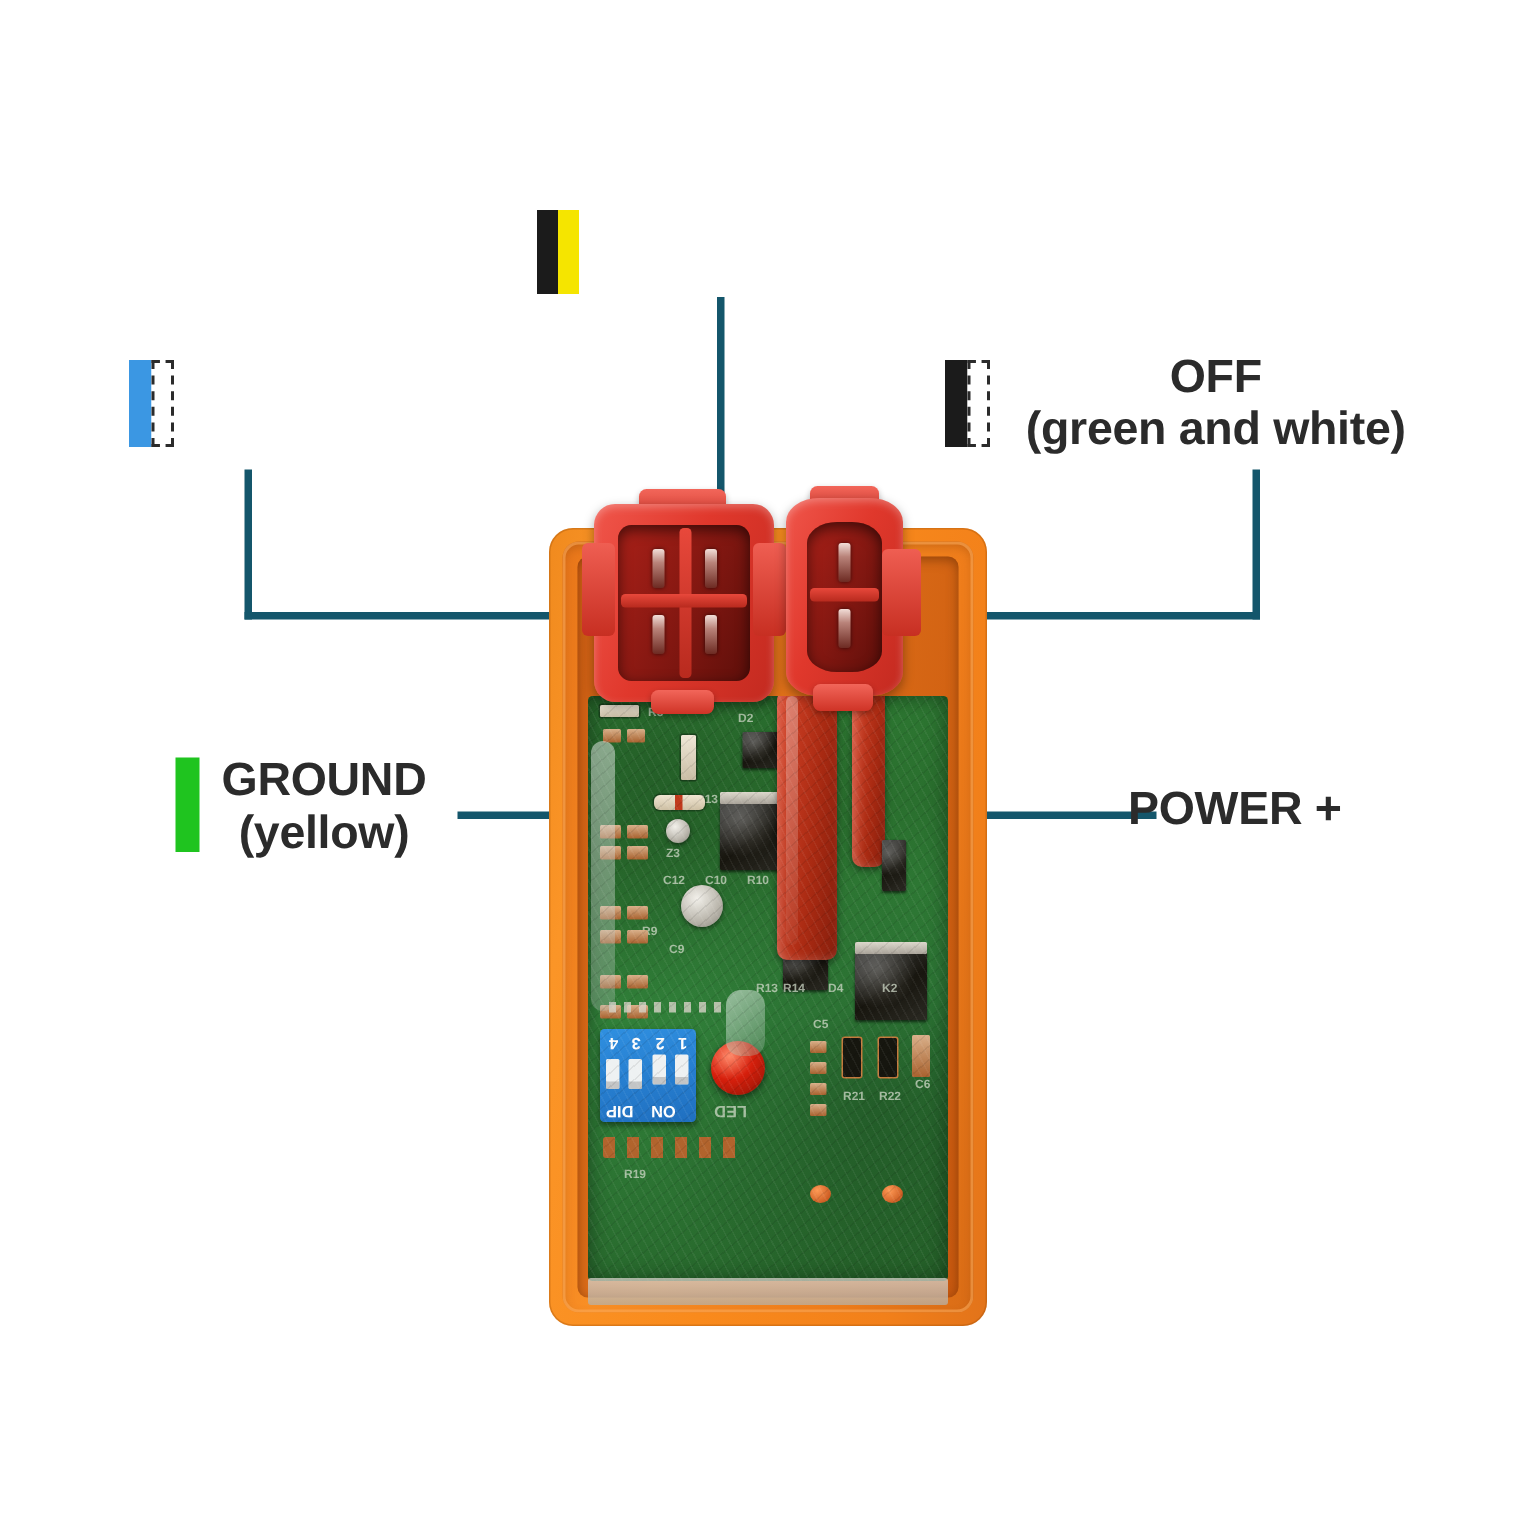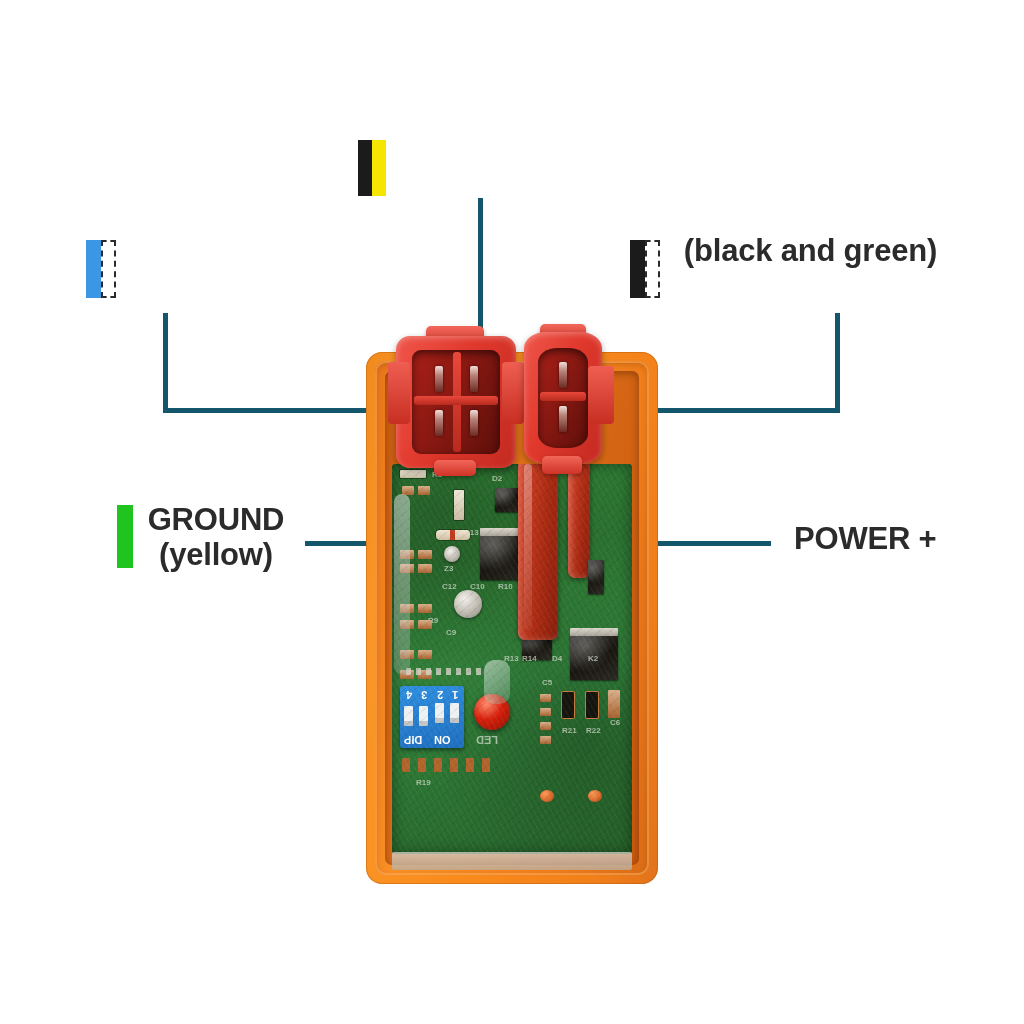--- a/index.html
+++ b/index.html
@@ -130,29 +130,30 @@
     <div class="half dashed"></div>
   </div>
 
   <div class="swatch" style="left:117px;top:505px;width:16px;height:63px;">
     <div class="half" style="flex:1 1 100%;background:#1fc41f;"></div>
   </div>
 
 
 
   <div class="label lbl-center" style="left:668px;top:233px;width:285px;">
-    <span class="l2">(black and green)</span>
+    <span class="l1">OFF</span>
+    <span class="l2">(green and white)</span>
   </div>
 
   <div class="label lbl-center" style="left:141px;top:502px;width:150px;">
     <span class="l1">GROUND</span>
     <span class="l2">(yellow)</span>
   </div>
 
-  <div class="label lbl-left" style="left:794px;top:521px;width:200px;">
+  <div class="label lbl-left" style="left:752px;top:521px;width:200px;">
     <span class="l1">POWER +</span>
   </div>
 
   <div id="device">
     <div class="case"></div>
     <div class="case-lip"></div>
     <div class="case-well"></div>
 
     <div class="pcb">
 

